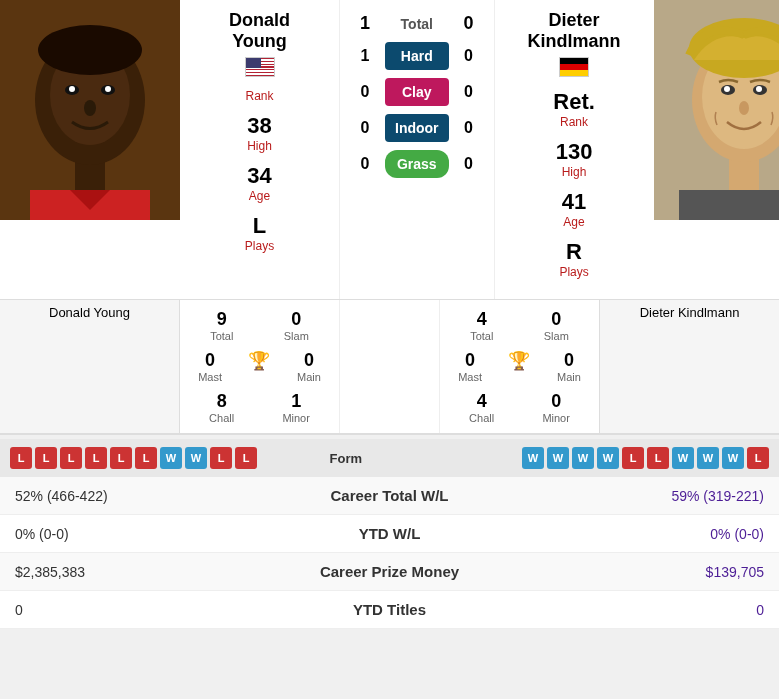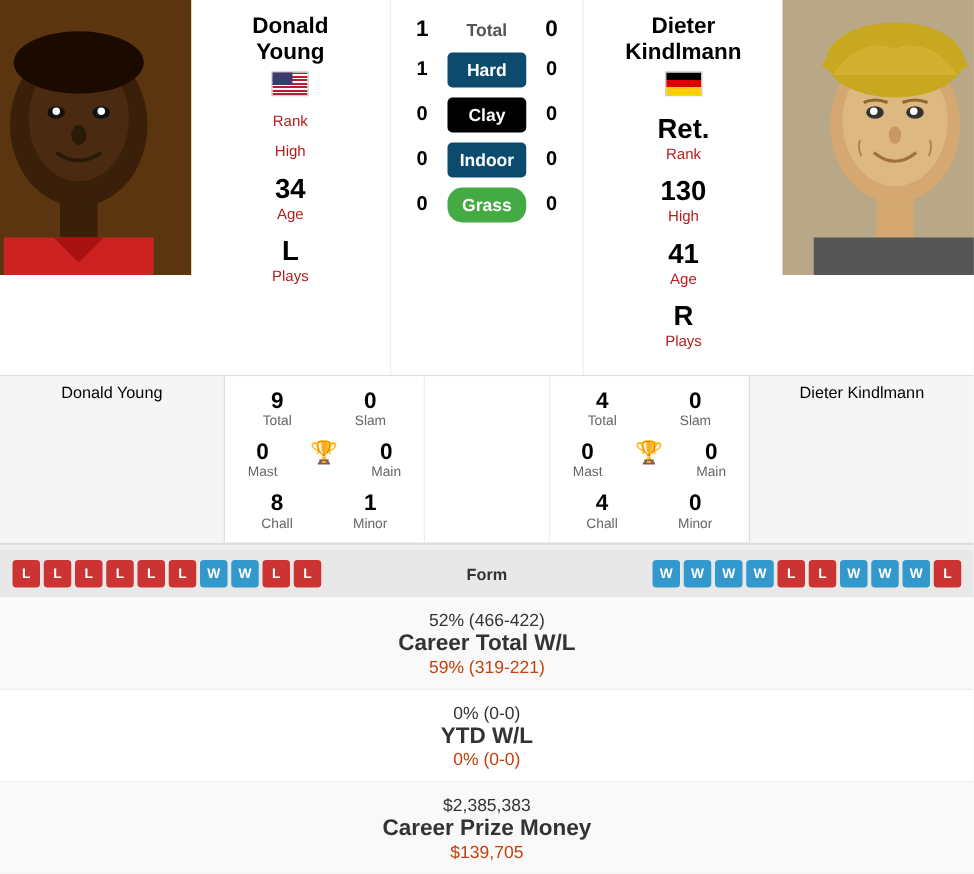--- a/index.html
+++ b/index.html
@@ -14,21 +14,20 @@
     .main-container {
       width: 779px;
       background: #f0f0f0;
     }
 
     
     .player-comparison {
       display: flex;
       background: #fff;
       border-bottom: 1px solid #ddd;
-      justify-content: center;
     }
 
     .player-photo {
       width: 180px;
       flex-shrink: 0;
     }
 
     .photo-left {
       background: #8B6914;
       height: 220px;
@@ -141,21 +140,21 @@
       flex: 1;
       text-align: center;
       padding: 6px 10px;
       border-radius: 4px;
       color: white;
       font-weight: bold;
       font-size: 14px;
     }
 
     .surface-hard { background: #0c4a6e; }
-    .surface-clay { background: #000000; }
+    .surface-clay { background: #be185d; }
     .surface-indoor { background: #0c4a6e; }
     .surface-grass { background: #44aa44; border-radius: 12px; }
 
     .total-row {
       display: flex;
       align-items: center;
       width: 100%;
       margin: 8px 0 4px 0;
     }
 
@@ -202,21 +201,20 @@
 
     .form-badges-right {
       display: flex;
       gap: 3px;
       flex: 1;
       justify-content: flex-end;
     }
 
     .form-label {
       width: 120px;
-      text-align: center;
       font-size: 13px;
       font-weight: bold;
       color: #333;
     }
 
     .badge {
       width: 22px;
       height: 22px;
       border-radius: 3px;
       display: flex;
@@ -228,45 +226,44 @@
     }
 
     .badge-l { background: #cc3333; }
     .badge-w { background: #3399cc; }
 
     .stats-table-row {
       display: flex;
       align-items: center;
       padding: 10px 15px;
       border-bottom: 1px solid #eee;
-      flex-direction: column;
     }
 
     .stats-table-row:nth-child(even) {
       background: #f9f9f9;
     }
 
     .stats-val-left {
       flex: 1;
       text-align: left;
       font-size: 14px;
       color: #333;
     }
 
     .stats-val-right {
       flex: 1;
       text-align: right;
       font-size: 14px;
-      color: #c2410c;
+      color: #4c1d95;
     }
 
     .stats-label-center {
       width: 200px;
       text-align: center;
-      font-size: 18px;
+      font-size: 15px;
       font-weight: bold;
       color: #333;
     }
 
     
     .us-flag {
       display: inline-block;
       width: 30px;
       height: 20px;
       background: linear-gradient(
@@ -340,20 +337,21 @@
       </svg>
     </div>
 
     <div class="player-stats-left">
       <div class="player-name" style="white-space:pre-line;">Donald
 Young</div>
       <div style="text-align:center;margin-bottom:8px;">
         <span class="us-flag"></span>
       </div>
       <div class="stat-label">Rank</div>
+      <div class="stat-value">38</div>
       <div class="stat-label">High</div>
       <div class="stat-value">34</div>
       <div class="stat-label">Age</div>
       <div class="stat-value">L</div>
       <div class="stat-label">Plays</div>
     </div>
 
     <div class="center-section">
 
       <div class="total-row">

